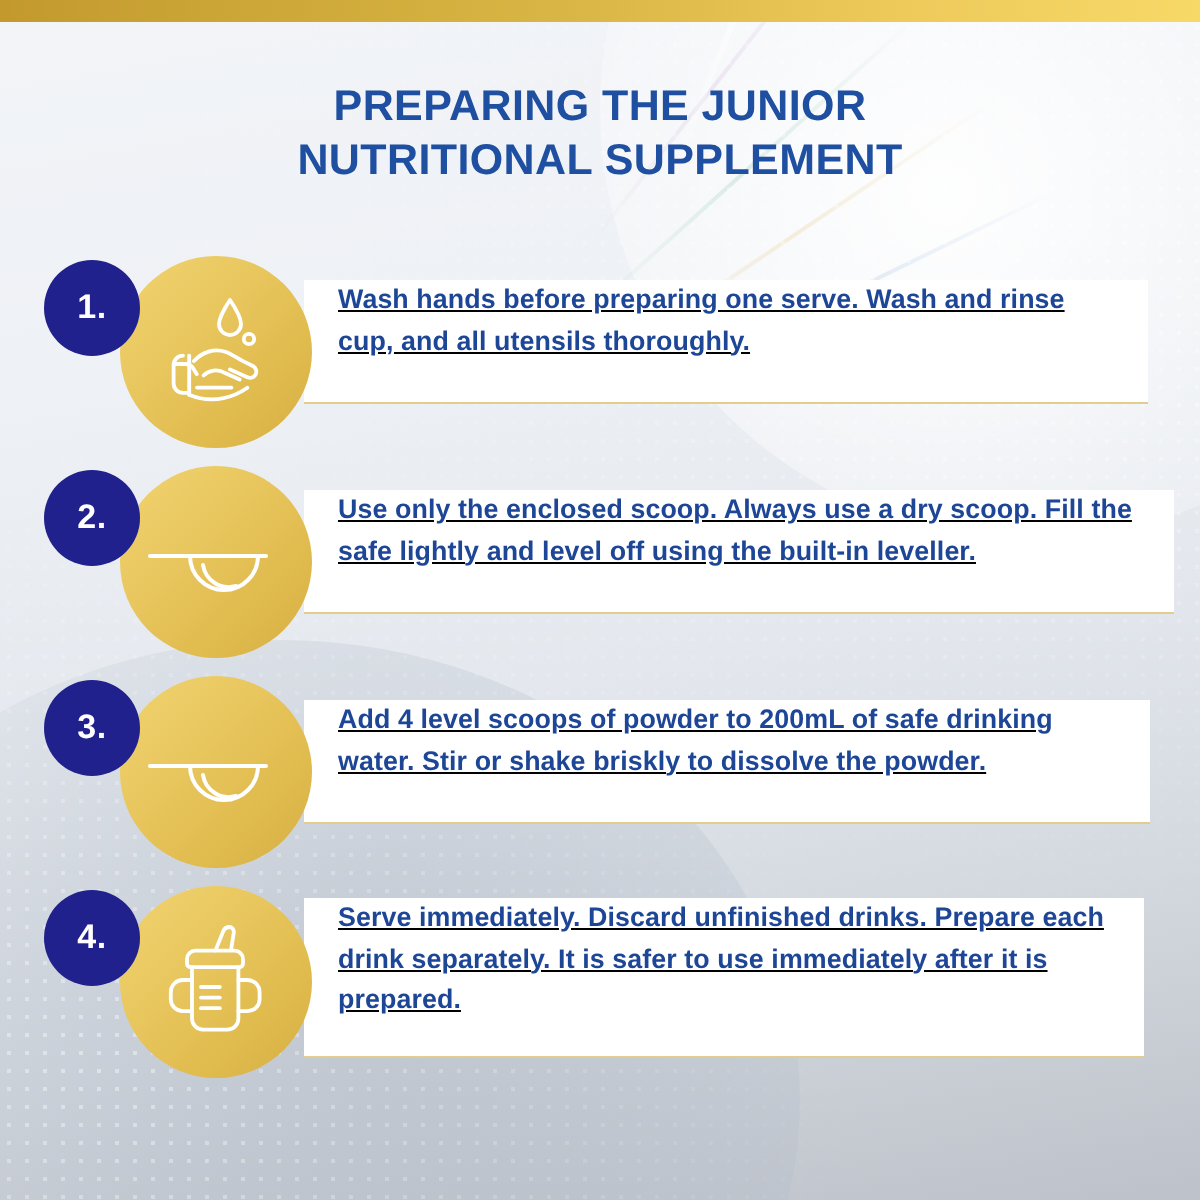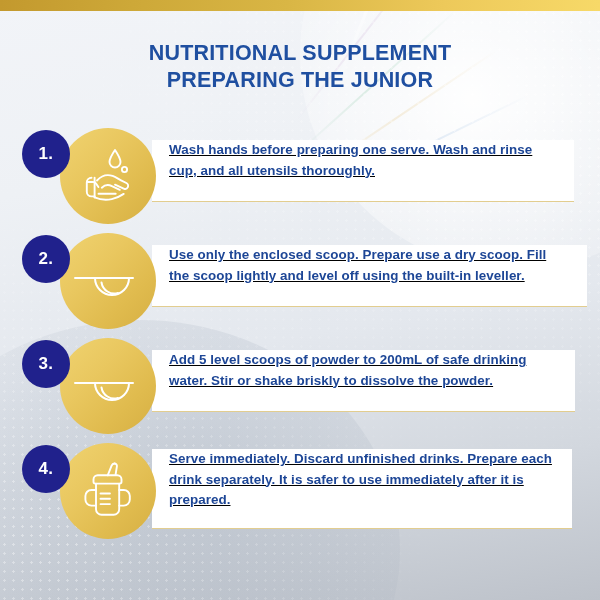--- a/index.html
+++ b/index.html
@@ -196,22 +196,22 @@
     <div class="arc" style="top:-150px; right:-210px; width:470px; height:470px; transform:rotate(40deg);"></div>
     <div class="arc" style="bottom:-260px; left:-190px; width:560px; height:560px; transform:rotate(202deg); border-color:rgba(150,170,195,0.32) transparent transparent transparent;"></div>
     <div class="arc" style="bottom:-300px; left:-60px; width:600px; height:600px; transform:rotate(214deg); border-color:rgba(150,170,195,0.22) transparent transparent transparent;"></div>
 
     <div class="bg-dots"></div>
   </div>
 
   <div class="gold-bar"></div>
 
   <h1 class="title">
+    <span class="line">PREPARING THE JUNIOR</span>
     <span class="line">NUTRITIONAL SUPPLEMENT</span>
-    <span class="line">PREPARING THE JUNIOR</span>
   </h1>
 
   <div class="steps">
 
     <div class="step step-1" style="top:128px;">
       <div class="disc">
         <svg width="62" height="58" viewBox="0 0 62 58" fill="none">
           <g stroke="#ffffff" stroke-width="1.9" stroke-linecap="round" stroke-linejoin="round" fill="none">
             <path d="M38 3 C38 3 32.5 11.2 32.5 15 a5.5 5.5 0 0 0 11 0 C43.5 11.2 38 3 38 3 Z"></path>
             <circle cx="47.5" cy="22.5" r="2.6"></circle>
@@ -240,39 +240,39 @@
             <path d="M4 19 H62"></path>
             <path d="M24 19 a17 17 0 0 0 34 0"></path>
             <path d="M30.5 23.5 a13 13 0 0 0 16.5 10.5"></path>
           </g>
         </svg>
       </div>
       <div class="badge">
         <span>2.</span>
       </div>
       <div class="panel">
-        <p>Use only the enclosed scoop. Prepare use a dry scoop. Fill the scoop lightly and level off using the built-in leveller.</p>
+        <p>Use only the enclosed scoop. Always use a dry scoop. Fill the safe lightly and level off using the built-in leveller.</p>
       </div>
     </div>
 
     <div class="step step-3" style="top:338px;">
       <div class="disc">
         <svg width="74" height="44" viewBox="0 0 74 44" fill="none">
           <g stroke="#ffffff" stroke-width="2" stroke-linecap="round" stroke-linejoin="round" fill="none">
             <path d="M4 19 H62"></path>
             <path d="M24 19 a17 17 0 0 0 34 0"></path>
             <path d="M30.5 23.5 a13 13 0 0 0 16.5 10.5"></path>
           </g>
         </svg>
       </div>
       <div class="badge">
         <span>3.</span>
       </div>
       <div class="panel">
-        <p>Add 5 level scoops of powder to 200mL of safe drinking water. Stir or shake briskly to dissolve the powder.</p>
+        <p>Add 4 level scoops of powder to 200mL of safe drinking water. Stir or shake briskly to dissolve the powder.</p>
       </div>
     </div>
 
     <div class="step step-4" style="top:443px;">
       <div class="disc">
         <svg width="64" height="62" viewBox="0 0 64 62" fill="none">
           <g stroke="#ffffff" stroke-width="1.9" stroke-linecap="round" stroke-linejoin="round" fill="none">
             <path d="M38.5 3.5 c1.6 0 2.6 1.3 2.4 2.8 l-1.3 8.2"></path>
             <path d="M38.5 3.5 c-1.4 0.1 -2.4 0.9 -2.9 2.2 l-3.9 9.6"></path>
             <path d="M17.5 19.5 c0 -2.3 1.9 -4.2 4.2 -4.2 h19.6 c2.3 0 4.2 1.9 4.2 4.2 v2.3 c0 1 -0.8 1.8 -1.8 1.8 H19.3 c-1 0 -1.8 -0.8 -1.8 -1.8 Z"></path>

